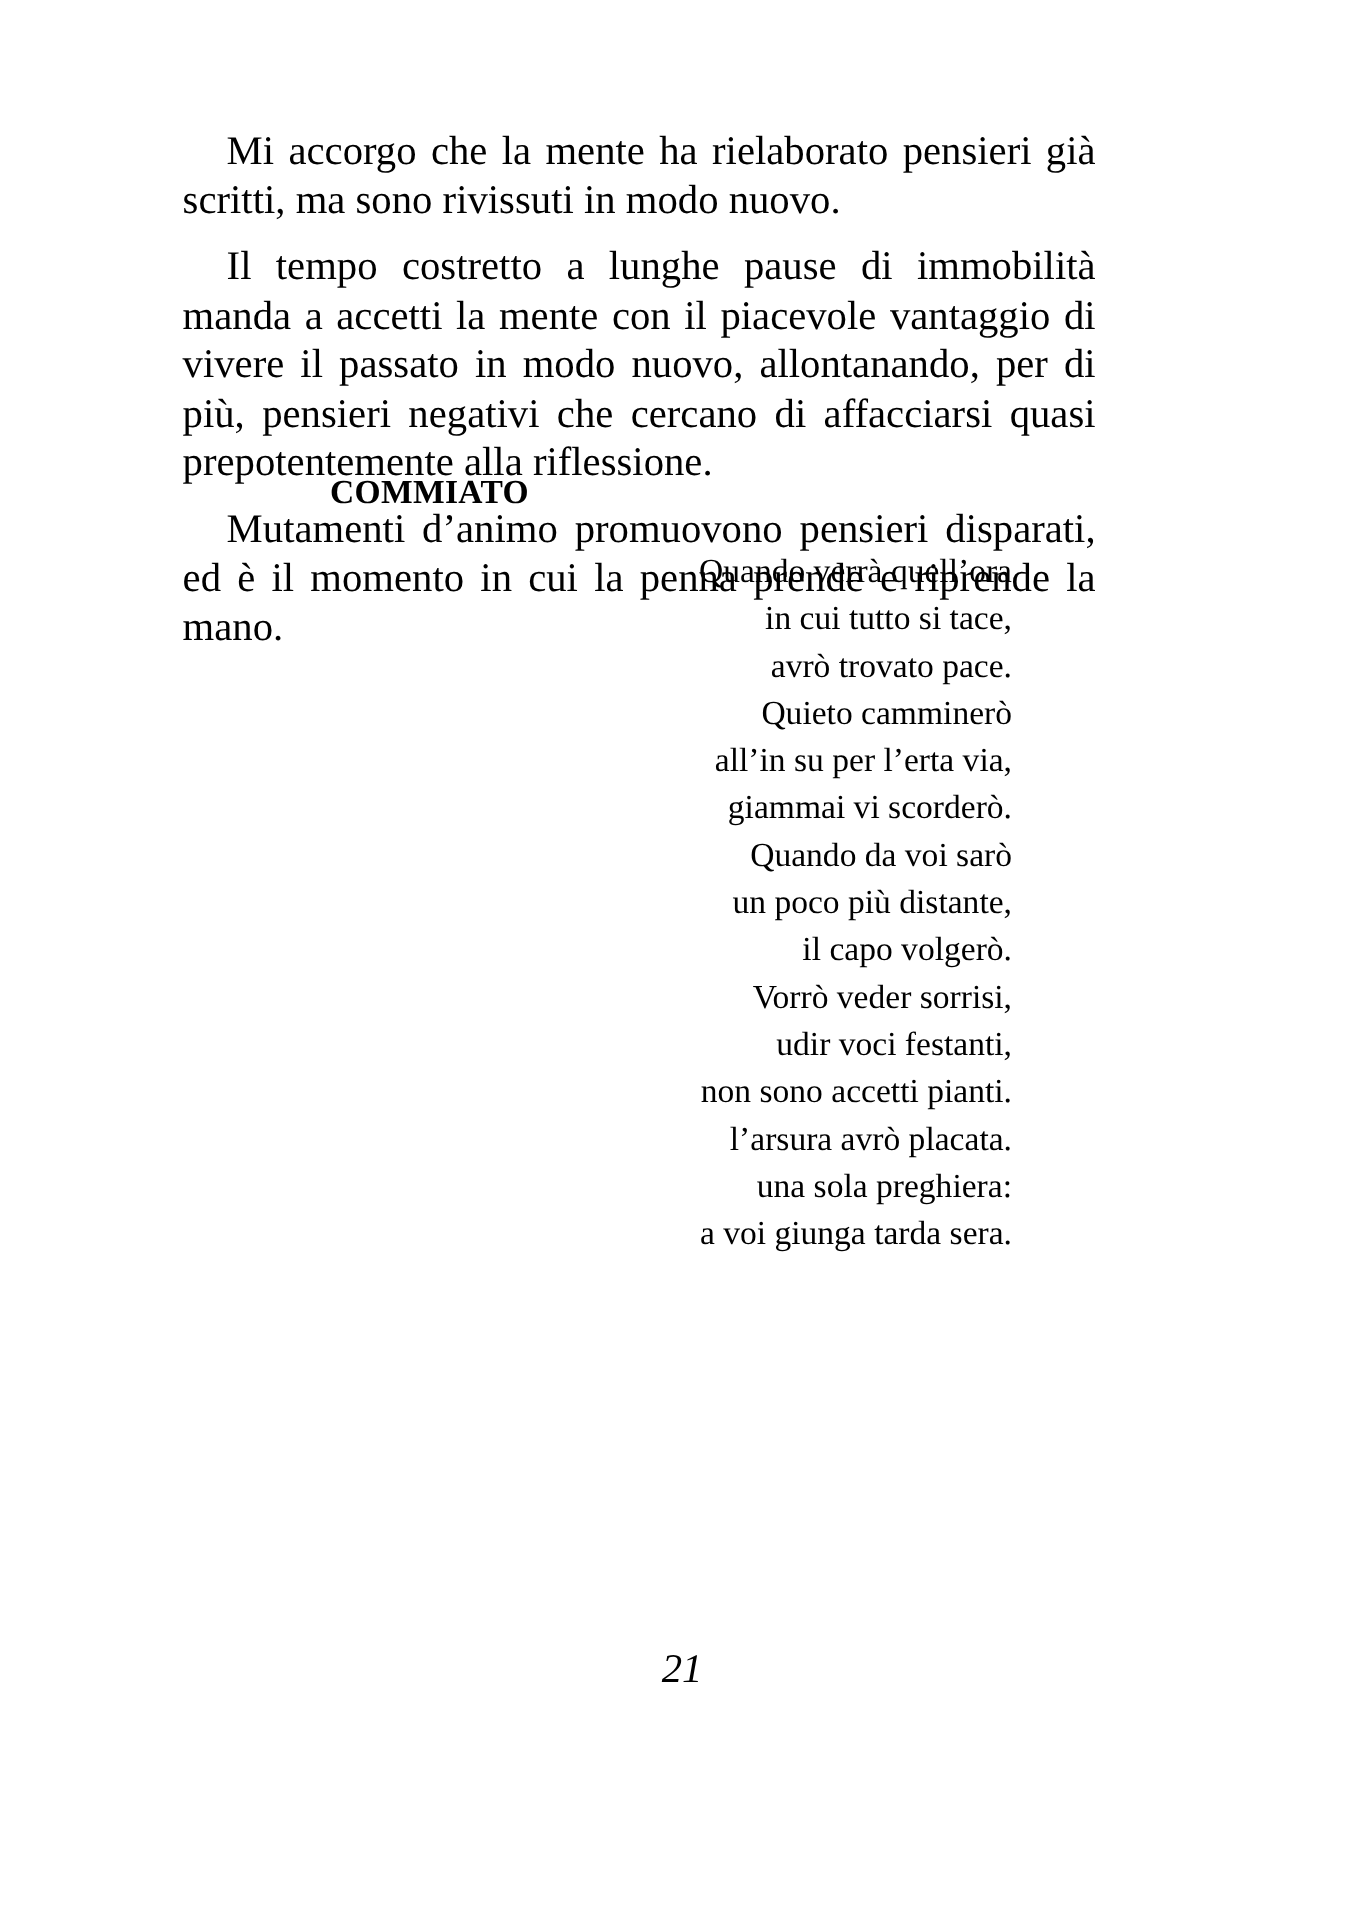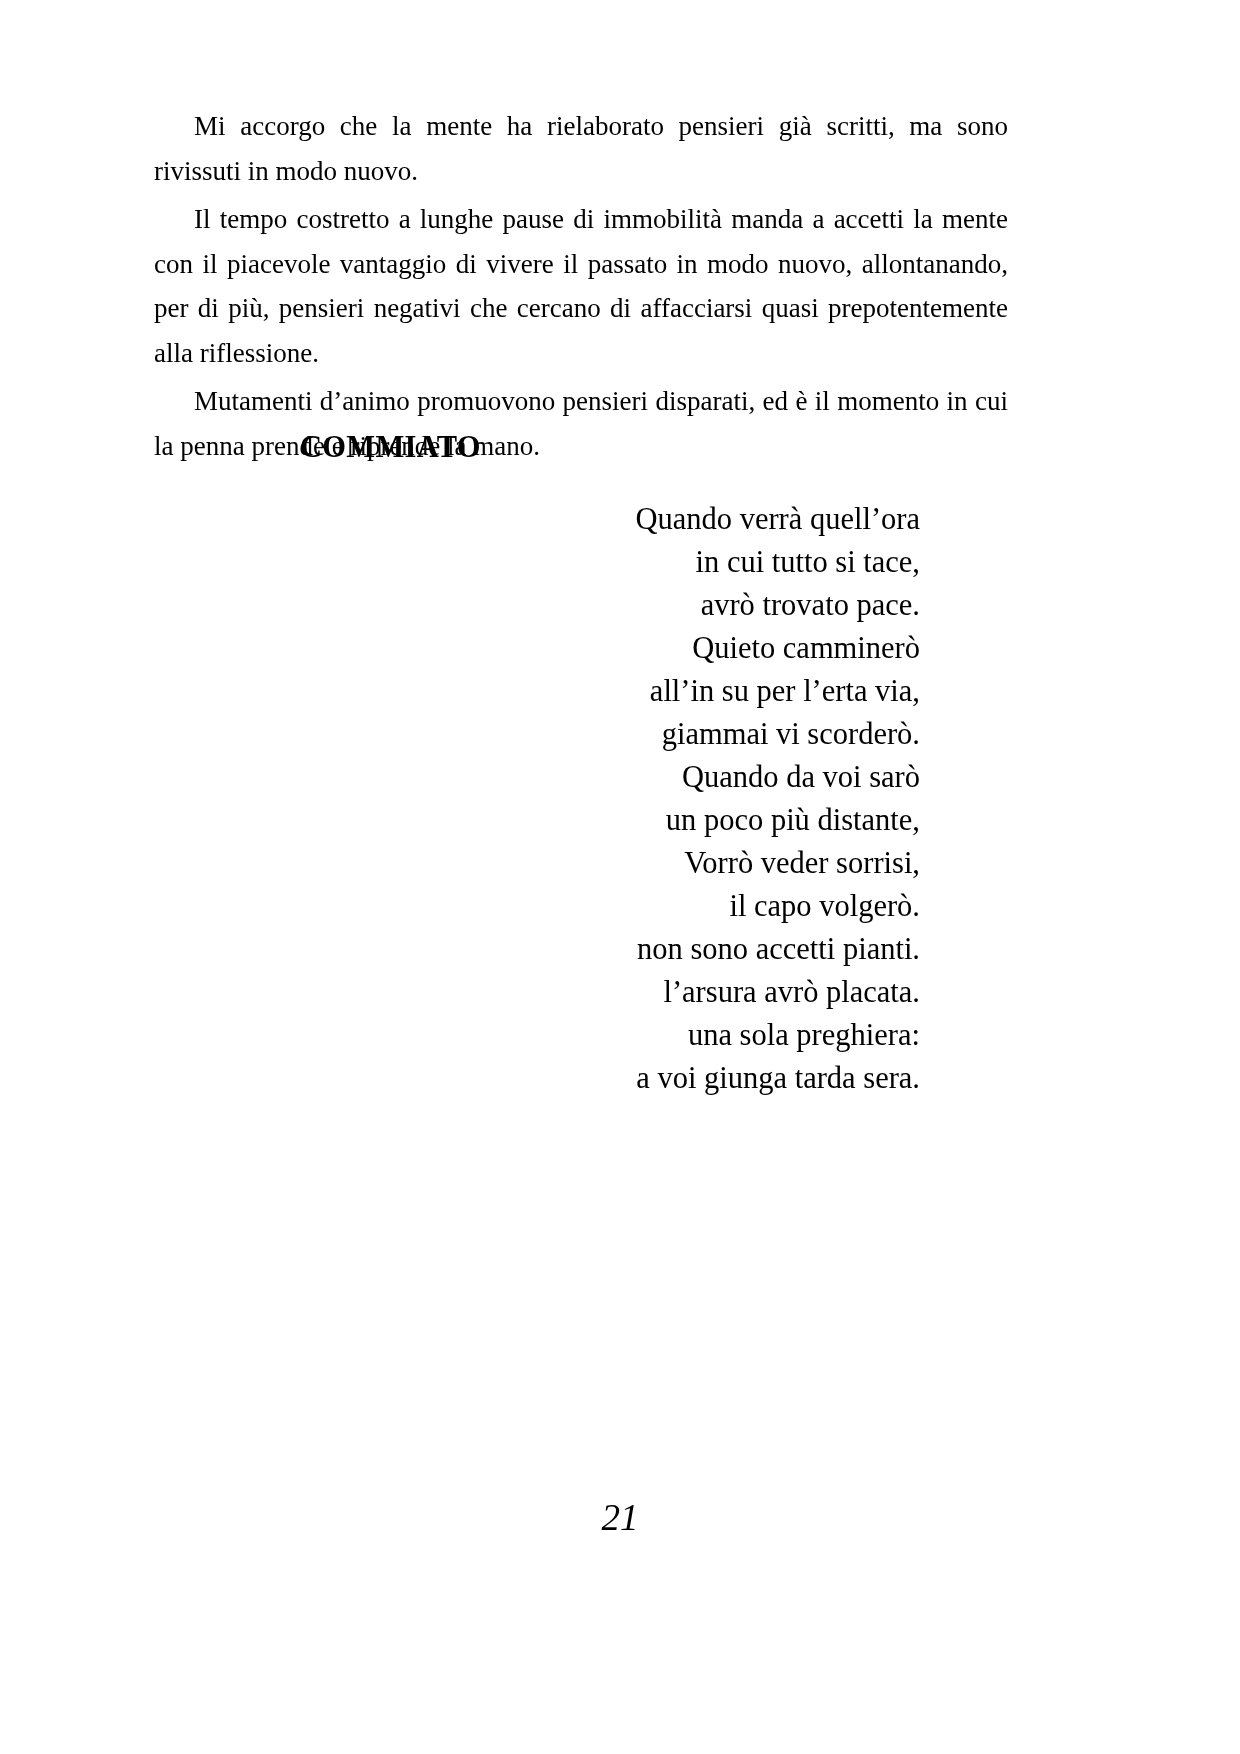--- a/index.html
+++ b/index.html
@@ -26,24 +26,24 @@
   }
 
   .text-block {
     position: absolute;
     left: 150px;
     top: 100px;
     width: 862px;
   }
 
   .para {
-    margin: 4px;
+    margin: 16px;
     text-align: justify;
     text-justify: inter-word;
-    font-size: 27px;
+    font-size: 37px;
     line-height: 44.5px;
     text-indent: 40px;
     hyphens: none;
     -webkit-hyphens: none;
   }
 
   .poem-title {
     position: absolute;
     left: 300px;
     top: 425px;
@@ -93,22 +93,23 @@
 
   <div class="poem">
     <div class="poem-line">Quando verrà quell’ora</div>
     <div class="poem-line">in cui tutto si tace,</div>
     <div class="poem-line">avrò trovato pace.</div>
     <div class="poem-line">Quieto camminerò</div>
     <div class="poem-line">all’in su per l’erta via,</div>
     <div class="poem-line">giammai vi scorderò.</div>
     <div class="poem-line">Quando da voi sarò</div>
     <div class="poem-line">un poco più distante,</div>
+    <div class="poem-line">il capo volgerò.</div>
     <div class="poem-line">Vorrò veder sorrisi,</div>
-    <div class="poem-line">il capo volgerò.</div>
+    <div class="poem-line">udir voci festanti,</div>
     <div class="poem-line">non sono accetti pianti.</div>
     <div class="poem-line">l’arsura avrò placata.</div>
     <div class="poem-line">una sola preghiera:</div>
     <div class="poem-line">a voi giunga tarda sera.</div>
   </div>
 
   <div class="page-number">21</div>
 
 </div>
 

